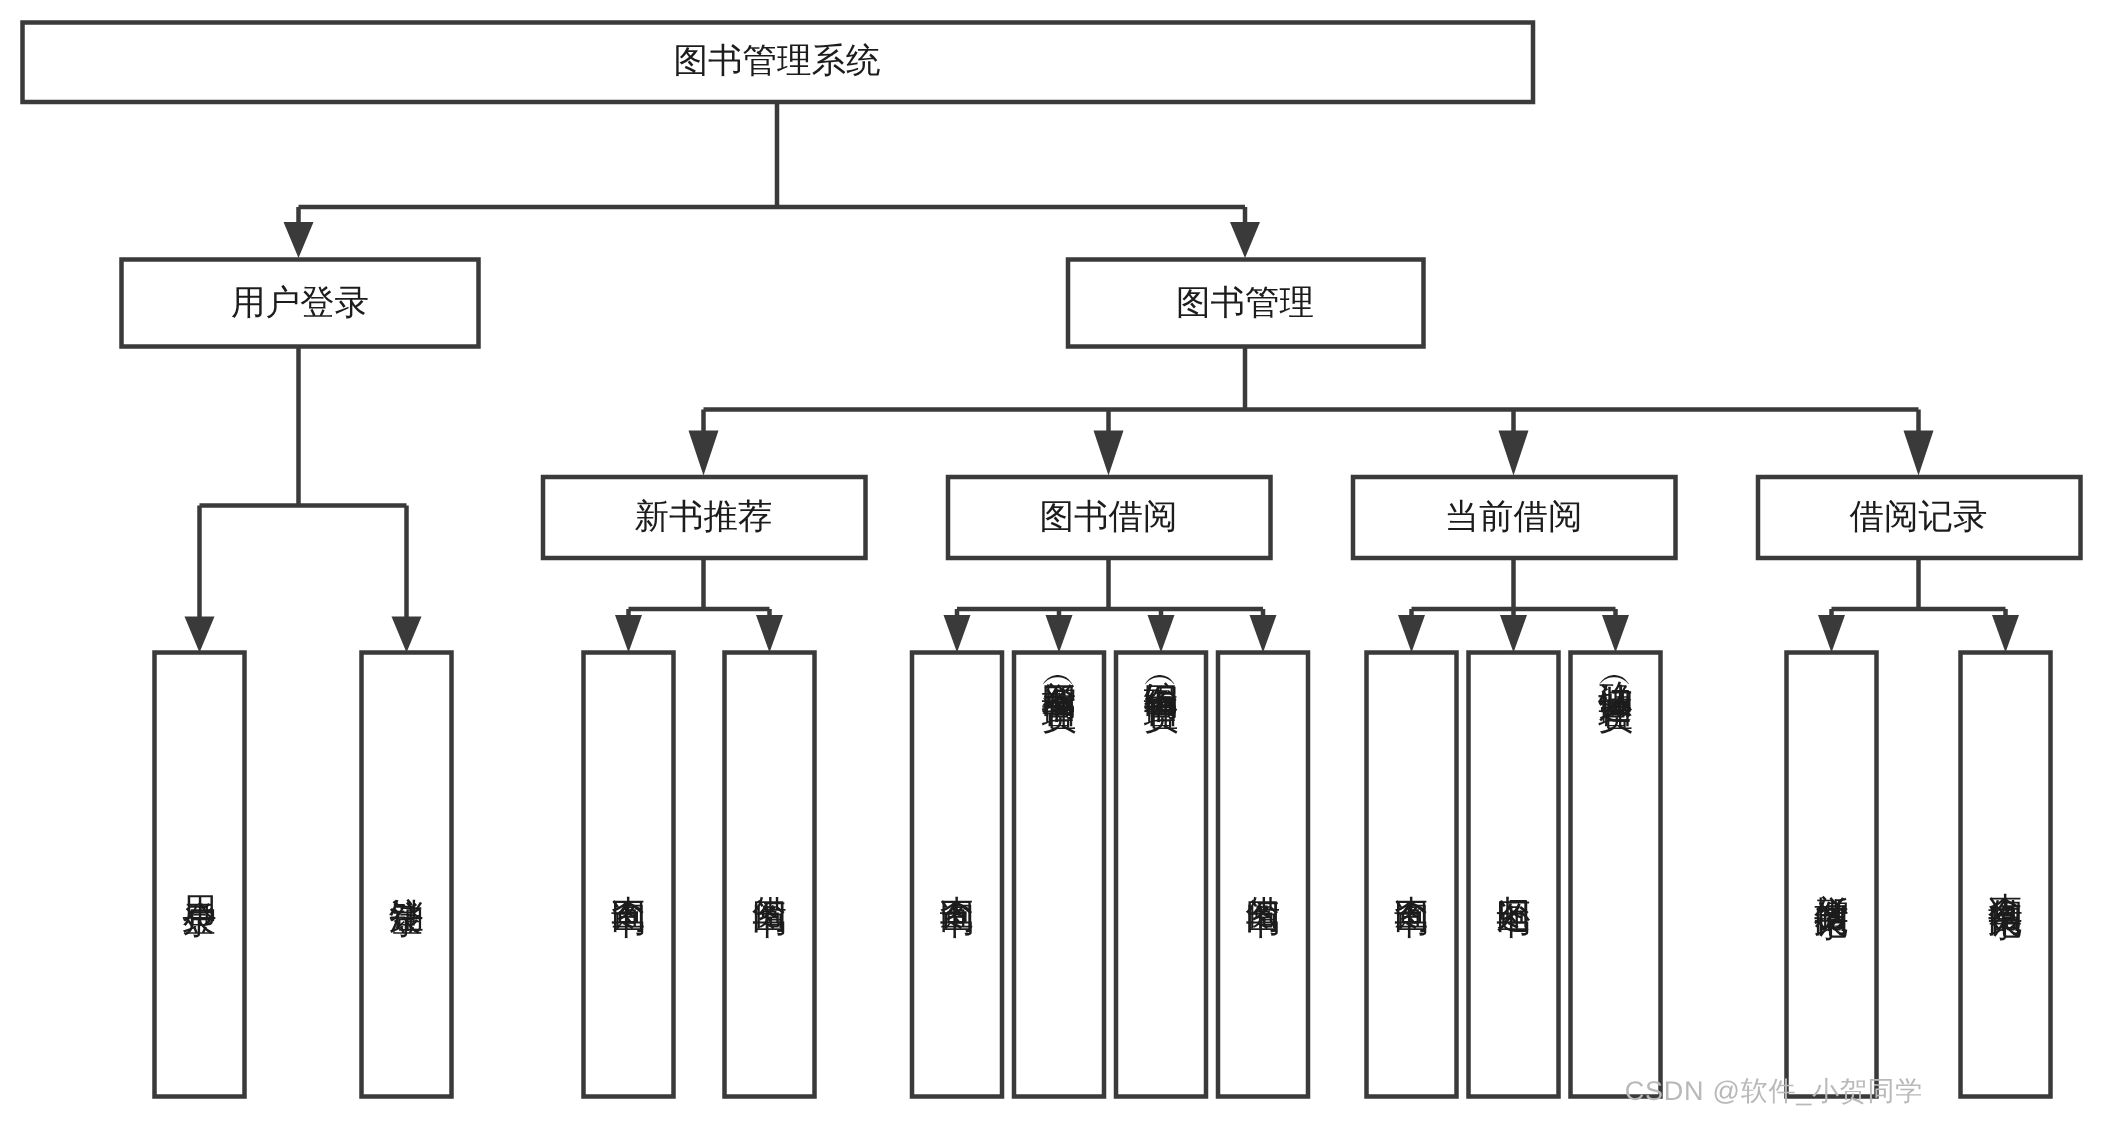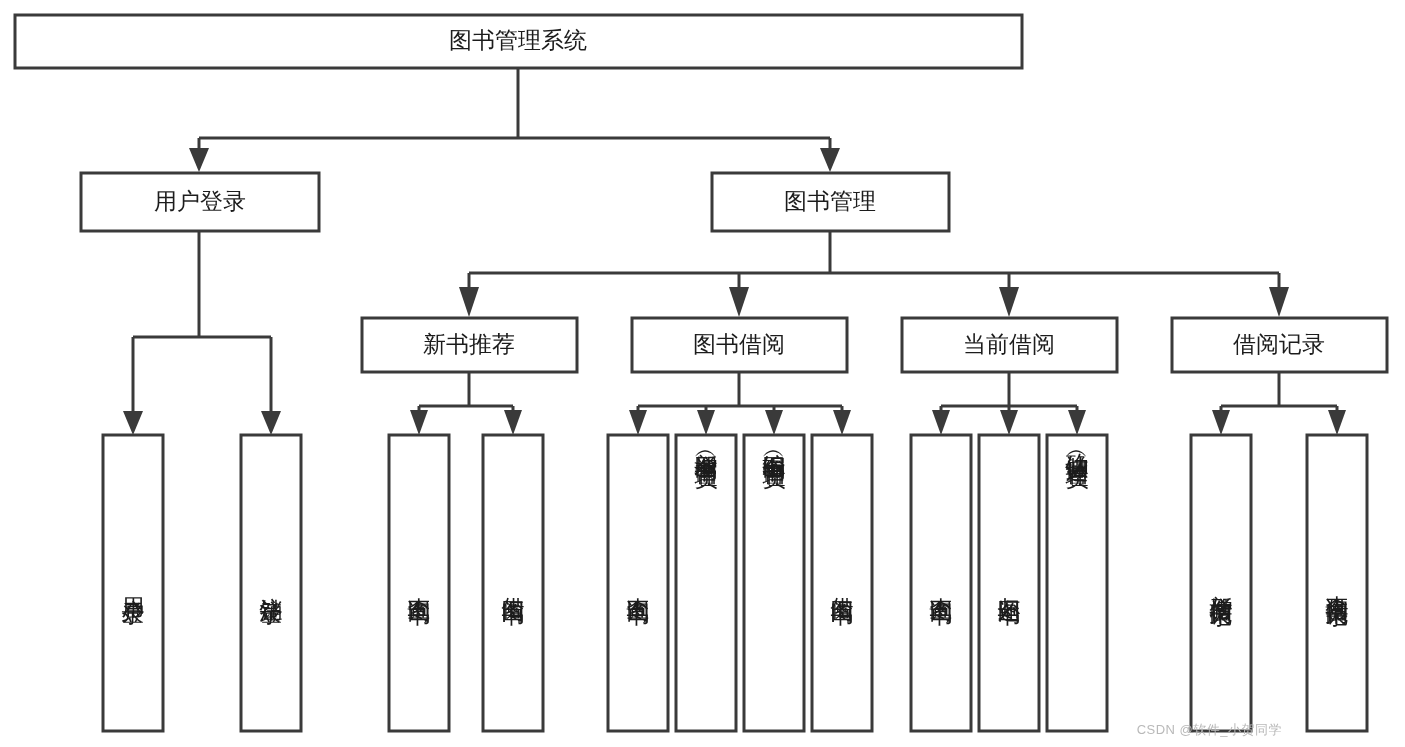--- a/index.html
+++ b/index.html
@@ -63,21 +63,21 @@
     line-height: 1.18;
     color: #1c1c1c;
     letter-spacing: 2px;
     white-space: nowrap;
   }
   .watermark {
     position: absolute;
     right: 8px;
     bottom: 8px;
     font-family: "Liberation Sans", "DejaVu Sans", sans-serif;
-    font-size: 13px;
+    font-size: 18px;
     color: #b9b9b9;
     letter-spacing: 0.5px;
     white-space: nowrap;
   }
 </style>
 </head>
 <body>
 
 <div id="diagram-root">
 

